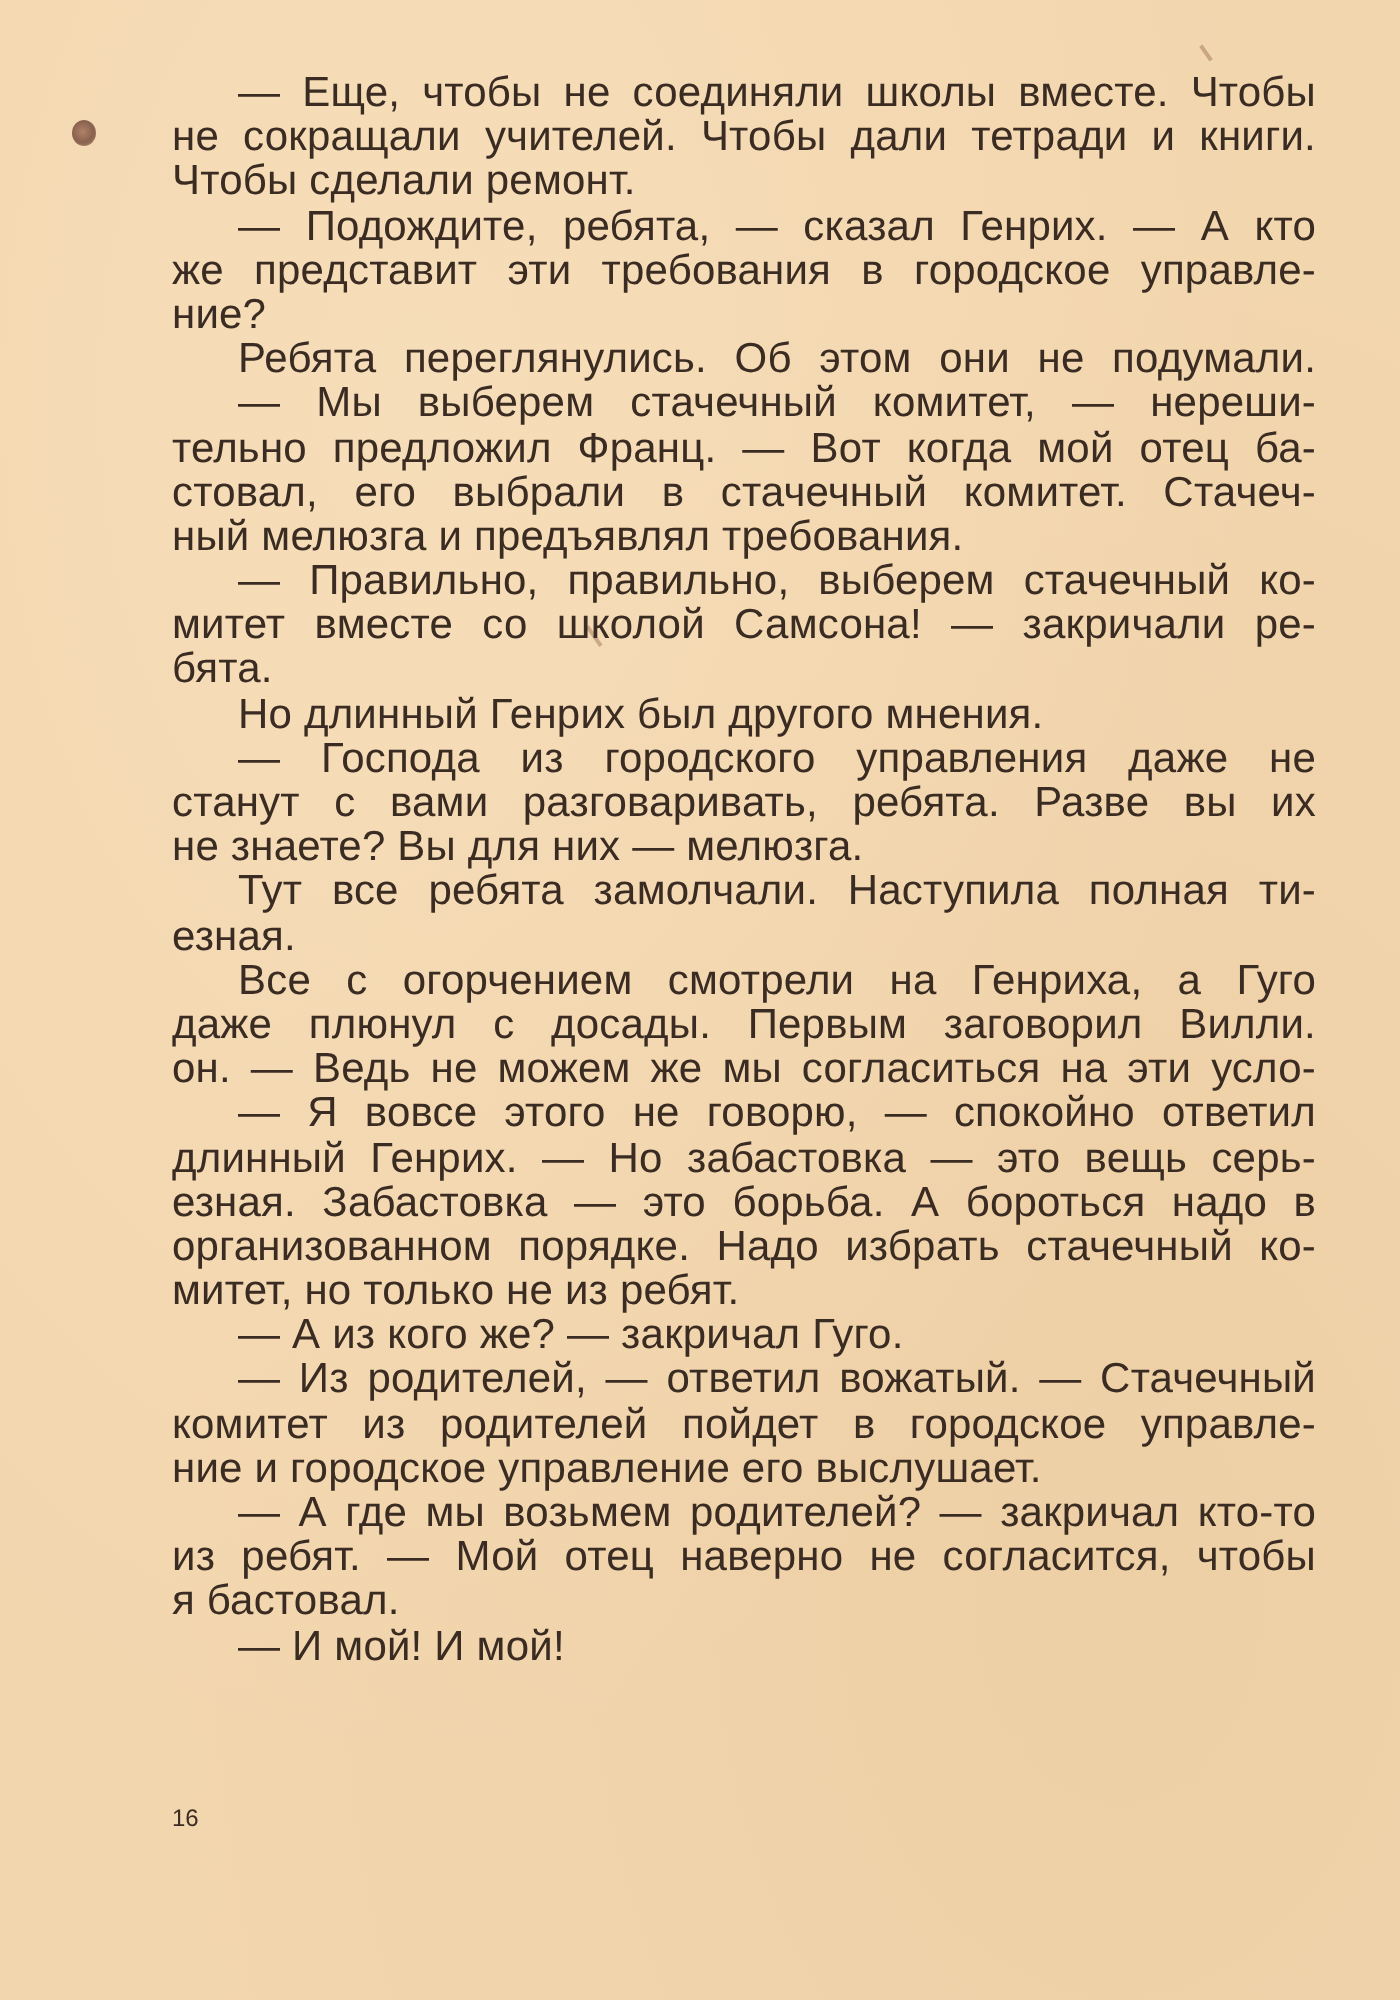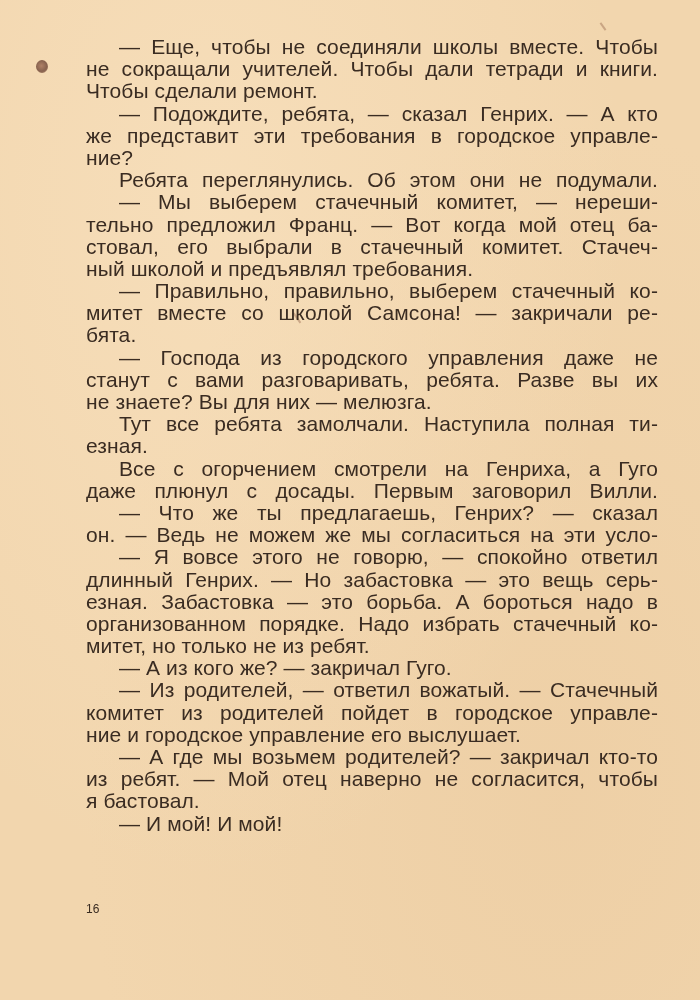--- a/index.html
+++ b/index.html
@@ -76,32 +76,32 @@
     <div class="line indent just">— Еще, чтобы не соединяли школы вместе. Чтобы</div>
     <div class="line just">не сокращали учителей. Чтобы дали тетради и книги.</div>
     <div class="line">Чтобы сделали ремонт.</div>
     <div class="line indent just">— Подождите, ребята, — сказал Генрих. — А кто</div>
     <div class="line just">же представит эти требования в городское управле-</div>
     <div class="line">ние?</div>
     <div class="line indent just">Ребята переглянулись. Об этом они не подумали.</div>
     <div class="line indent just">— Мы выберем стачечный комитет, — нереши-</div>
     <div class="line just">тельно предложил Франц. — Вот когда мой отец ба-</div>
     <div class="line just">стовал, его выбрали в стачечный комитет. Стачеч-</div>
-    <div class="line">ный школой и предъявлял требования.</div>
+    <div class="line">ный мелюзга и предъявлял требования.</div>
     <div class="line indent just">— Правильно, правильно, выберем стачечный ко-</div>
     <div class="line just">митет вместе со школой Самсона! — закричали ре-</div>
     <div class="line">бята.</div>
+    <div class="line indent">Но длинный Генрих был другого мнения.</div>
     <div class="line indent just">— Господа из городского управления даже не</div>
     <div class="line just">станут с вами разговаривать, ребята. Разве вы их</div>
     <div class="line">не знаете? Вы для них — мелюзга.</div>
     <div class="line indent just">Тут все ребята замолчали. Наступила полная ти-</div>
     <div class="line">езная.</div>
     <div class="line indent just">Все с огорчением смотрели на Генриха, а Гуго</div>
     <div class="line just">даже плюнул с досады. Первым заговорил Вилли.</div>
-    <div class="line indent just">— Что же ты предлагаешь, Генрих? — сказал</div>
     <div class="line just">он. — Ведь не можем же мы согласиться на эти усло-</div>
     <div class="line indent just">— Я вовсе этого не говорю, — спокойно ответил</div>
     <div class="line just">длинный Генрих. — Но забастовка — это вещь серь-</div>
     <div class="line just">езная. Забастовка — это борьба. А бороться надо в</div>
     <div class="line just">организованном порядке. Надо избрать стачечный ко-</div>
     <div class="line">митет, но только не из ребят.</div>
     <div class="line indent">— А из кого же? — закричал Гуго.</div>
     <div class="line indent just">— Из родителей, — ответил вожатый. — Стачечный</div>
     <div class="line just">комитет из родителей пойдет в городское управле-</div>
     <div class="line">ние и городское управление его выслушает.</div>

